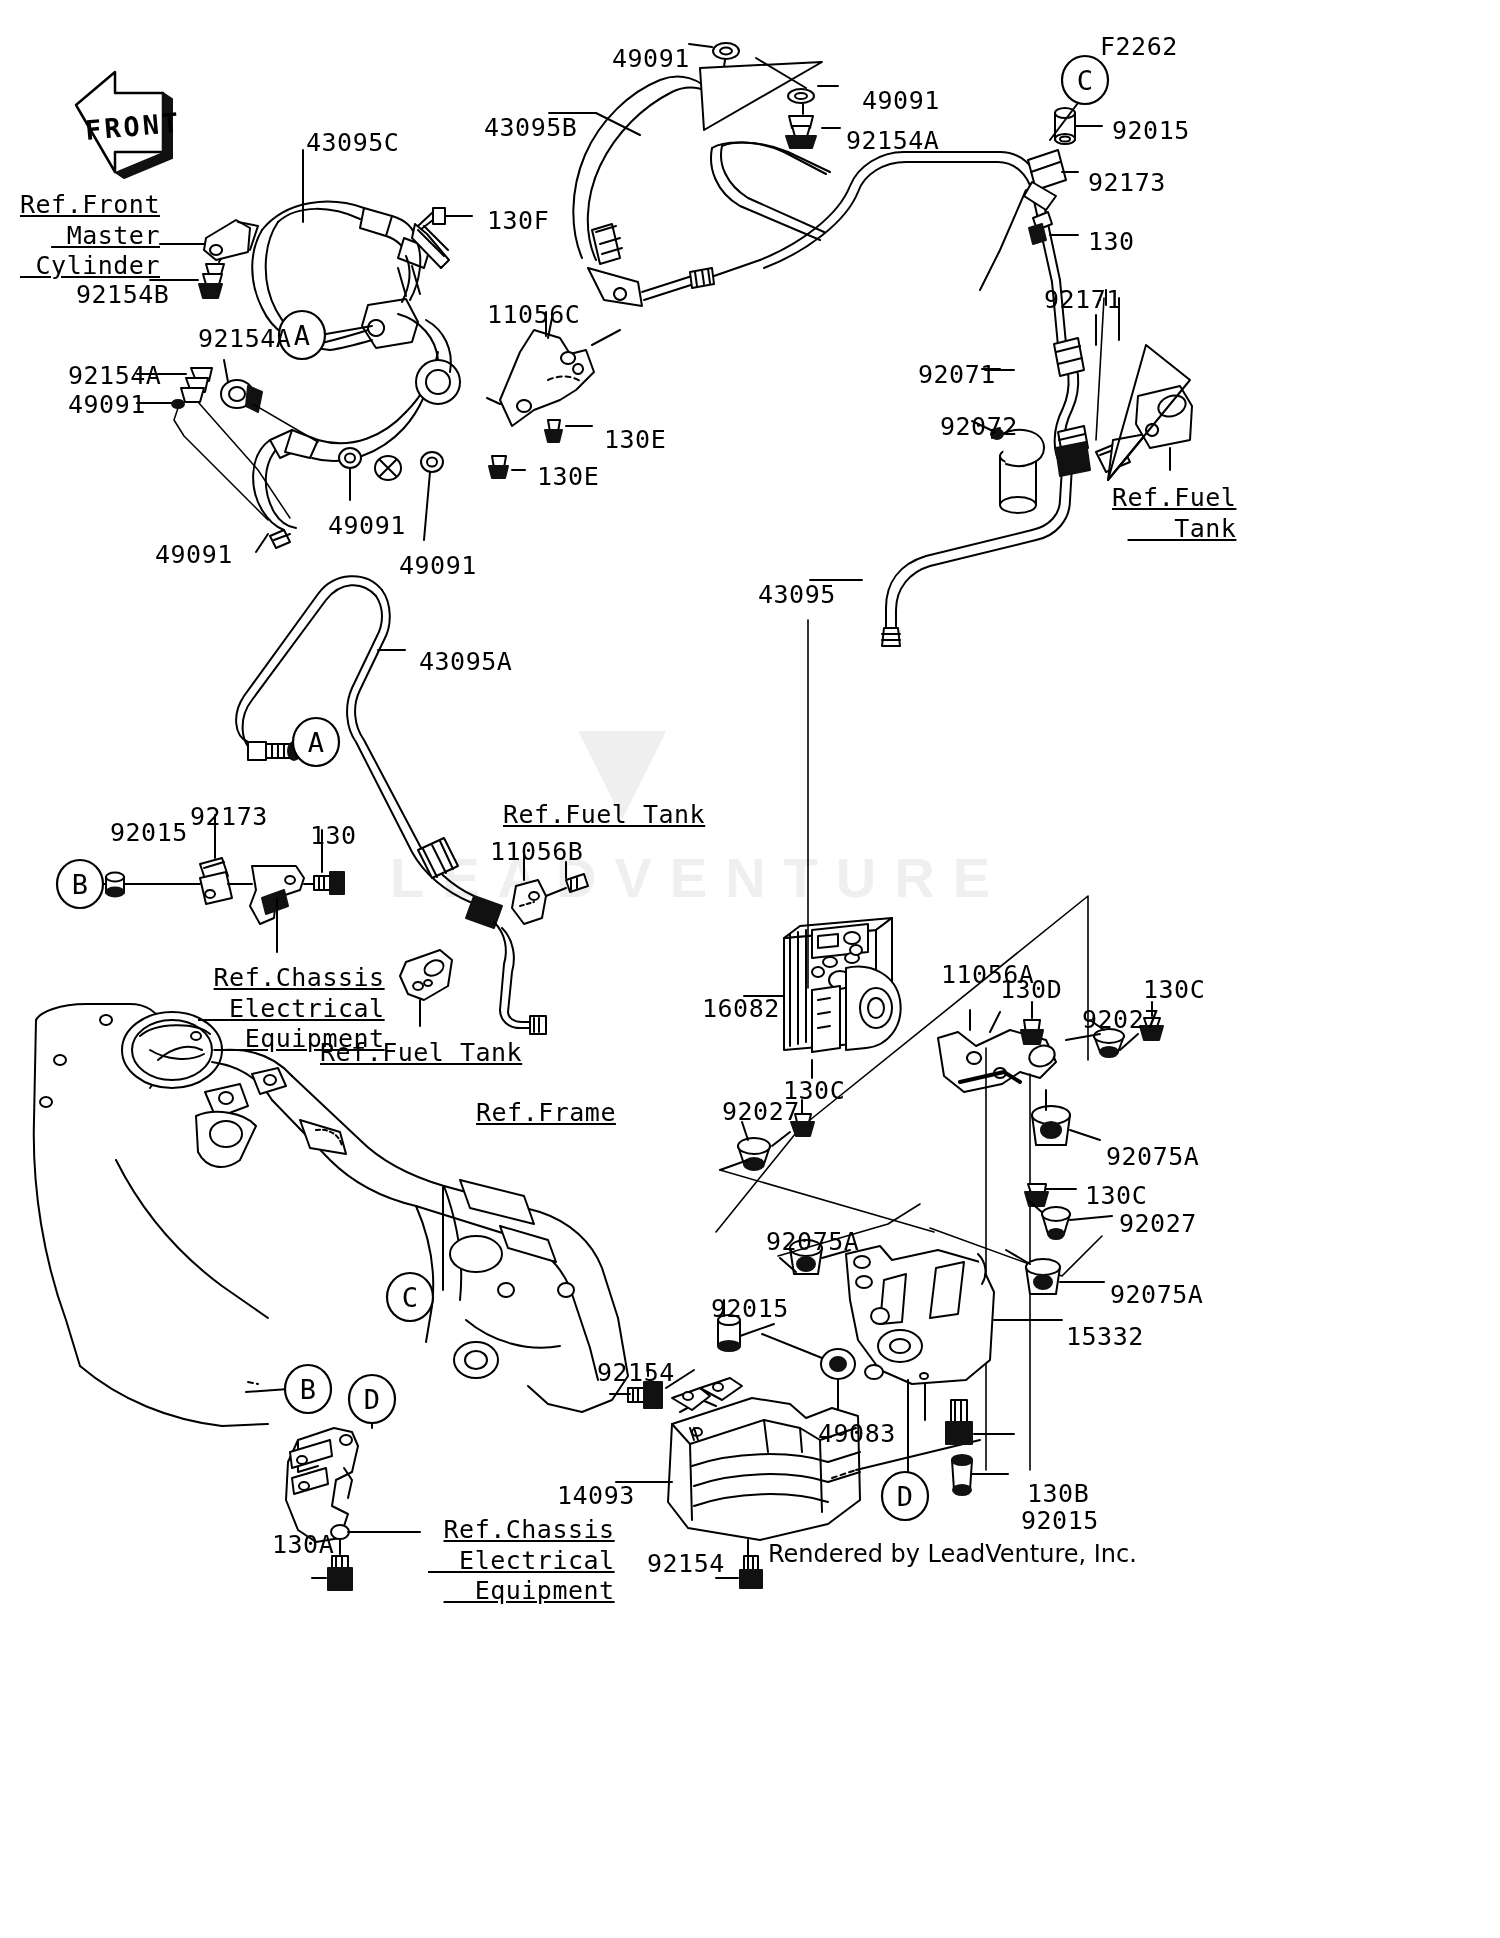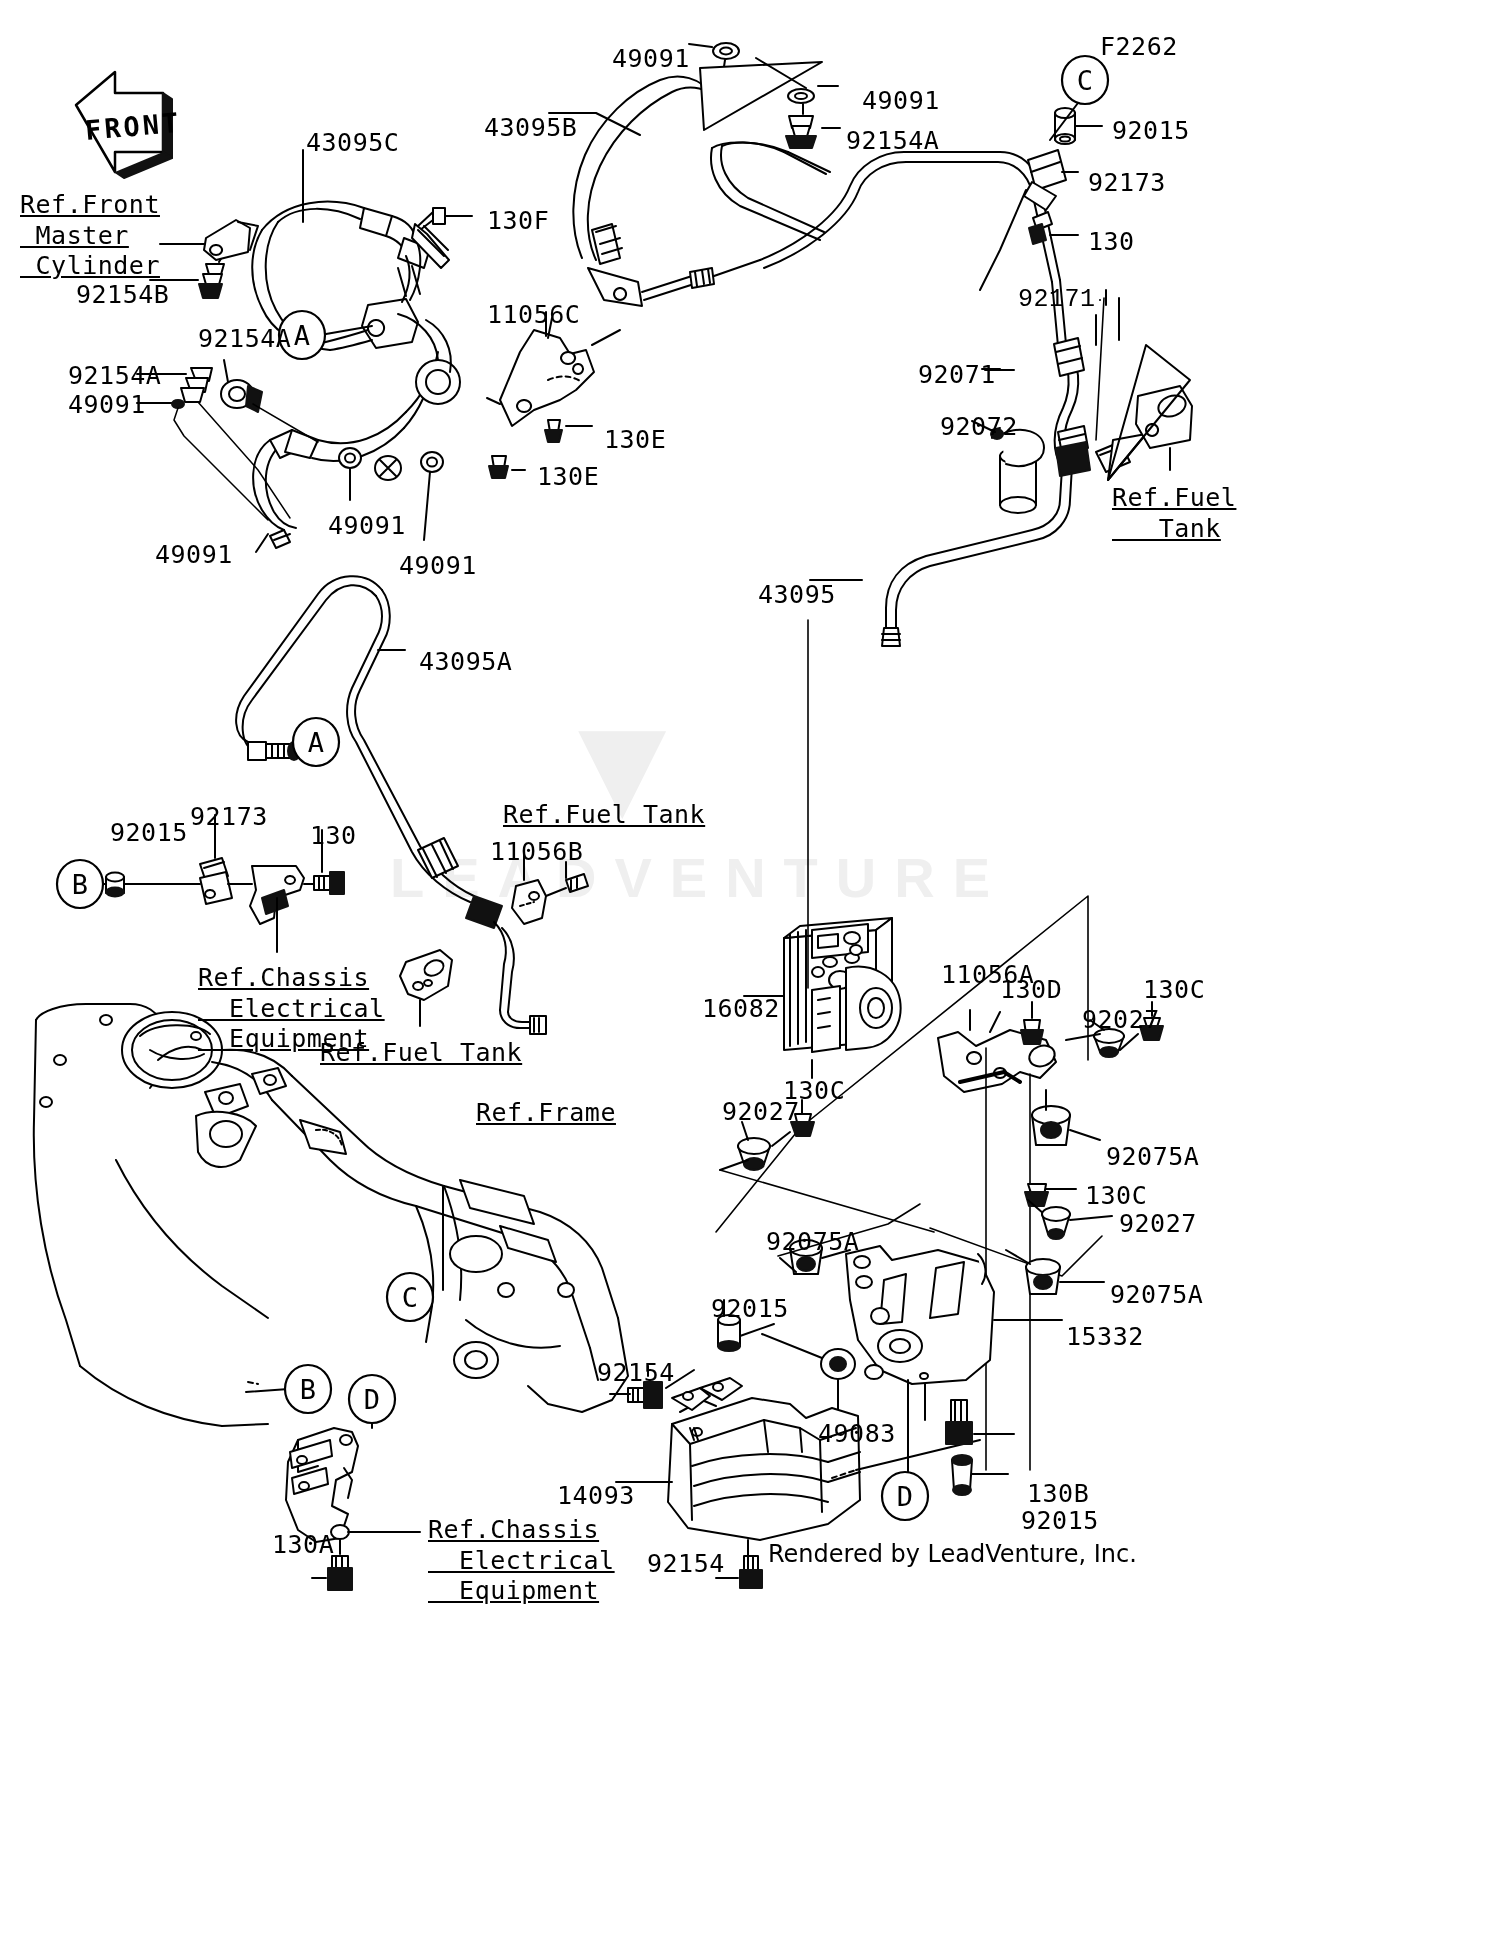--- a/index.html
+++ b/index.html
@@ -1,21 +1,21 @@
 <!DOCTYPE html>
 <html><head>
 <meta charset="utf-8">
 <title>Parts Diagram</title>
 <style>
   html,body{margin:0;padding:0;background:#fff;}
   body{width:1500px;height:1938px;position:relative;overflow:hidden;
        font-family:"DejaVu Sans Mono", monospace;color:#000;}
   #stage{position:absolute;left:0;top:0;width:1500px;height:1938px;}
   .lbl{position:absolute;font-family:"DejaVu Sans Mono", monospace;
-       font-size:25px;letter-spacing:0.5px;white-space:pre;color:#000;line-height:1.22;}
+       font-size:25px;letter-spacing:0.5px;white-space:pre;color:#000;line-height:1.22;text-align:right;}
   .ref{font-size:25px;text-decoration:underline;}
   svg.art{position:absolute;left:0;top:0;width:1500px;height:1938px;overflow:visible;}
   .wm{position:absolute;color:#efefef;font-family:"Liberation Sans",sans-serif;
       font-weight:bold;pointer-events:none;user-select:none;}
   .credit{position:absolute;font-family:"DejaVu Sans",sans-serif;font-size:24px;}
 </style>
 </head>
 <body>
 
 <div id="stage">
@@ -623,21 +623,21 @@
       <div class="lbl" style="left: 1100px; top: 32px;">F2262</div>
       <div class="lbl" style="left: 862px; top: 86px;">49091</div>
       <div class="lbl" style="left: 484px; top: 113px;">43095B</div>
       <div class="lbl" style="left: 846px; top: 126px;">92154A</div>
       <div class="lbl" style="left: 1112px; top: 116px;">92015</div>
       <div class="lbl" style="left: 274px; top: 128px; margin-left: 32px;">43095C</div>
       <div class="lbl" style="left: 1088px; top: 168px;">92173</div>
       <div class="lbl" style="left: 487px; top: 206px;">130F</div>
       <div class="lbl" style="left: 1088px; top: 227px;">130</div>
       <div class="lbl" style="left: 76px; top: 280px;">92154B</div>
-      <div class="lbl" style="left: 1018px; top: 285px; font-family: Liberation Mono, monospace;">92171</div>
+      <div class="lbl" style="left: 1044px; top: 285px;">92171</div>
       <div class="lbl" style="left: 487px; top: 300px;">11056C</div>
       <div class="lbl" style="left: 198px; top: 324px;">92154A</div>
       <div class="lbl" style="left: 918px; top: 360px;">92071</div>
       <div class="lbl" style="left: 68px; top: 361px;">92154A</div>
       <div class="lbl" style="left: 68px; top: 390px;">49091</div>
       <div class="lbl" style="left: 908px; top: 412px; margin-left: 32px;">92072</div>
       <div class="lbl" style="left: 604px; top: 425px;">130E</div>
       <div class="lbl" style="left: 537px; top: 462px;">130E</div>
       <div class="lbl" style="left: 328px; top: 511px;">49091</div>
       <div class="lbl" style="left: 155px; top: 540px;">49091</div>

